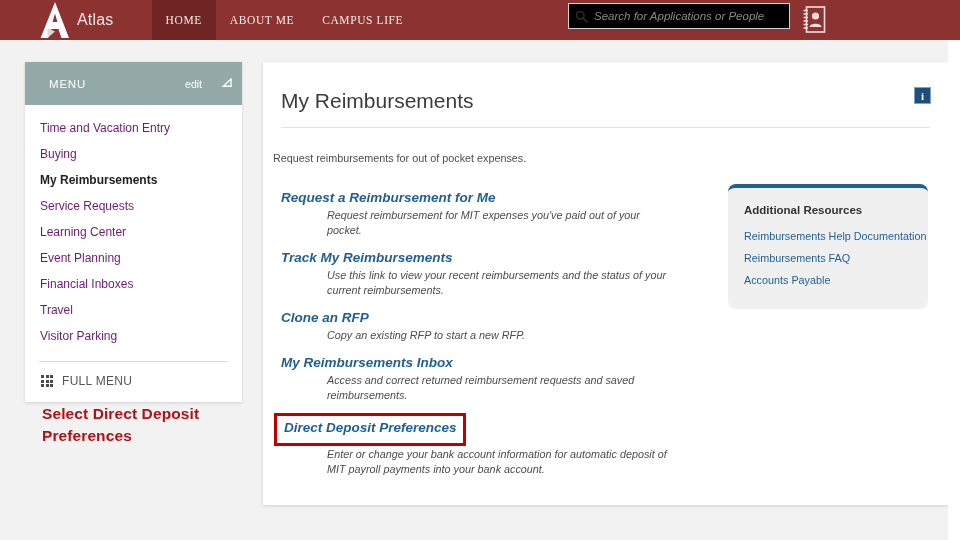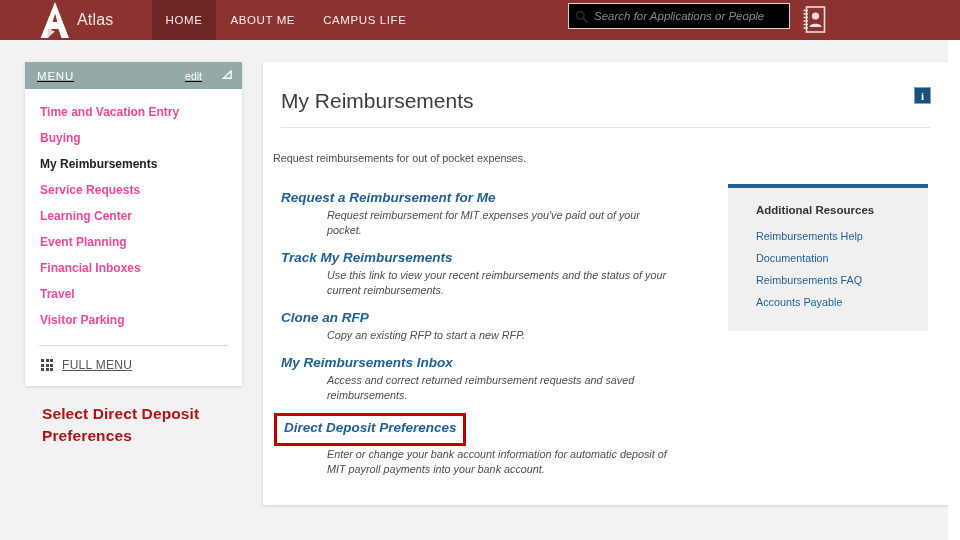--- a/index.html
+++ b/index.html
@@ -43,20 +43,21 @@
     margin-left: 38px;
   }
   .navitem {
     display: flex; align-items: center;
     padding: 0 14px;
     color: #f6eded;
     font-size: 11.5px;
     letter-spacing: .6px;
     height: 40px;
     cursor: pointer;
+    font-family: Liberation Serif, serif;
   }
   .navitem.active { background: #6f2524; }
 
   .searchwrap {
     position: absolute; left: 568px; top: 3px;
     width: 222px; height: 26px;
     background: #000000;
     border: 1px solid #d8d0d0;
     display: flex; align-items: center;
   }
@@ -79,55 +80,52 @@
   }
 
   
   .sidebar {
     position: absolute; left: 25px; top: 62px;
     width: 217px;
     background: #ffffff;
     box-shadow: 0 1px 3px rgba(0,0,0,.14);
   }
   .menu-head {
-    height: 27px;
+    height: 43px;
     background: #94aaa9;
     display: flex; align-items: center; justify-content: space-between;
-    padding: 0 10px 0 12px;
-    text-decoration: underline;
+    padding: 0 10px 0 24px;
   }
   .menu-head-title {
     color: #ffffff; font-size: 11.5px; letter-spacing: .8px;
   }
   .menu-edit {
     color: #ffffff; font-size: 10.5px;
     display: flex; align-items: center; gap: 19px;
     cursor: pointer;
   }
   .menu-list { padding: 10px 0 4px 0; }
   .menu-item {
     font-size: 12px;
-    color: #ec4899;
+    color: #701a75;
     padding: 5px 14px 5px 15px;
     cursor: pointer;
     line-height: 16px;
-    font-weight: bold;
   }
   .menu-item.active { font-weight: bold; color: #222; }
   .menu-sep {
     height: 1px; background: #dcdcdc;
     margin: 8px 14px 0 14px;
   }
   .fullmenu {
     display: flex; align-items: center; gap: 9px;
     padding: 12px 14px 14px 16px;
     font-size: 12px; color: #555;
     letter-spacing: .3px;
     cursor: pointer;
-    text-decoration: underline;
   }
   .grid-icon { display: grid; grid-template-columns: repeat(3, 3px); grid-gap: 1.5px; }
   .grid-icon i { width: 3px; height: 3px; background: #4a4a4a; display: block; }
 
   .annotation {
     position: absolute; left: 42px; top: 403px;
     width: 200px;
     font-size: 15.5px; font-weight: bold;
     color: #b21116;
     line-height: 22px;
@@ -185,21 +183,22 @@
     margin-left: -7px;
   }
   .highlight-box .link-title { line-height: 17px; }
 
   
   .resources {
     position: absolute; left: 465px; top: 122px;
     width: 200px;
     background: #f0f0f0;
     border-top: 4px solid #1f5f93;
-    padding: 16px 0 18px 28px;
+    padding: 16px 0 18px 16px;
+    border-radius: 8px;
   }
   .res-title {
     font-size: 11.5px; font-weight: bold; color: #333;
     margin-bottom: 9px;
   }
   .res-link {
     font-size: 10.8px; color: #1f5f93;
     line-height: 22px; cursor: pointer; display: block;
   }
 

